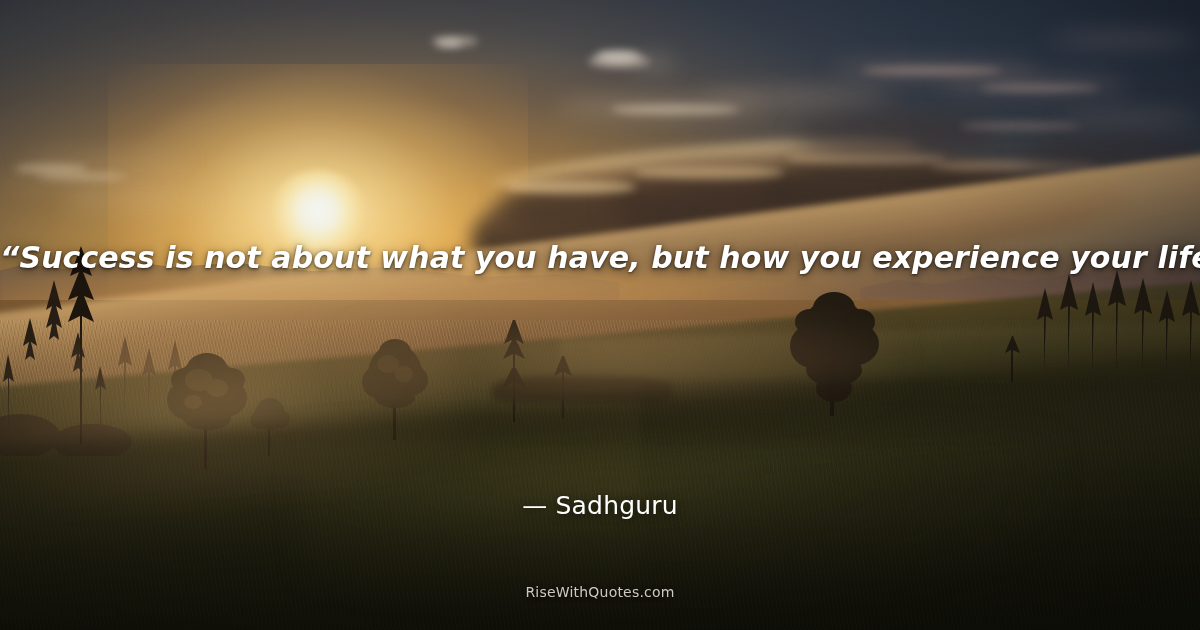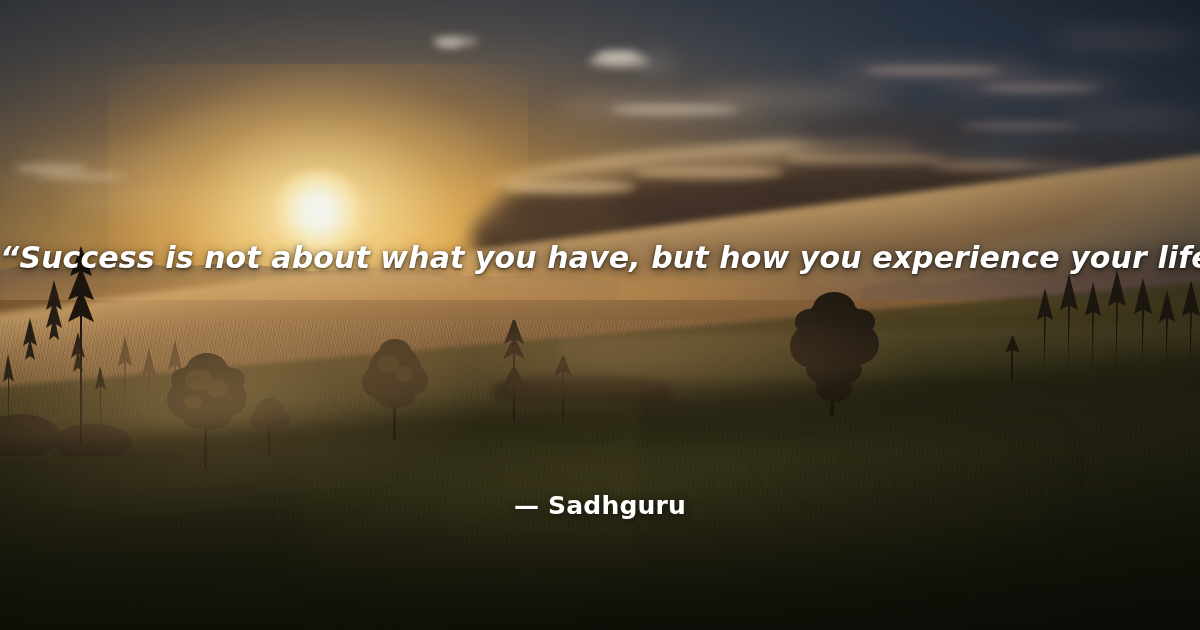--- a/index.html
+++ b/index.html
@@ -351,21 +351,21 @@
     text-shadow: 0 2px 10px rgba(0,0,0,0.55), 0 1px 3px rgba(0,0,0,0.6);
     white-space: nowrap;
     z-index: 30;
   }
   .author {
     position: absolute;
     left: 0; top: 491px;
     width: 1200px;
     text-align: center;
     font-size: 25px;
-    font-weight: bold;
+    font-weight: normal;
     color: #ffffff;
     letter-spacing: 0.2px;
     text-shadow: 0 2px 8px rgba(0,0,0,0.6);
     z-index: 30;
   }
   .watermark {
     position: absolute;
     left: 0; top: 584px;
     width: 1200px;
     text-align: center;
@@ -560,14 +560,15 @@
 
   <div style="position:absolute; left:-40px; top:400px; width:1300px; height:80px;
               background:linear-gradient(to bottom, rgba(18,16,8,0.48), rgba(18,16,8,0));
               transform:rotate(-4.5deg); filter:blur(10px);"></div>
 
   <div class="vignette"></div>
   <div class="bottom-dark"></div>
 
   <div class="quote">“Success is not about what you have, but how you experience your life.”</div>
   <div class="author">— Sadhguru</div>
+  <div class="watermark">RiseWithQuotes.com</div>
 
 </div>
 
 </body></html>

